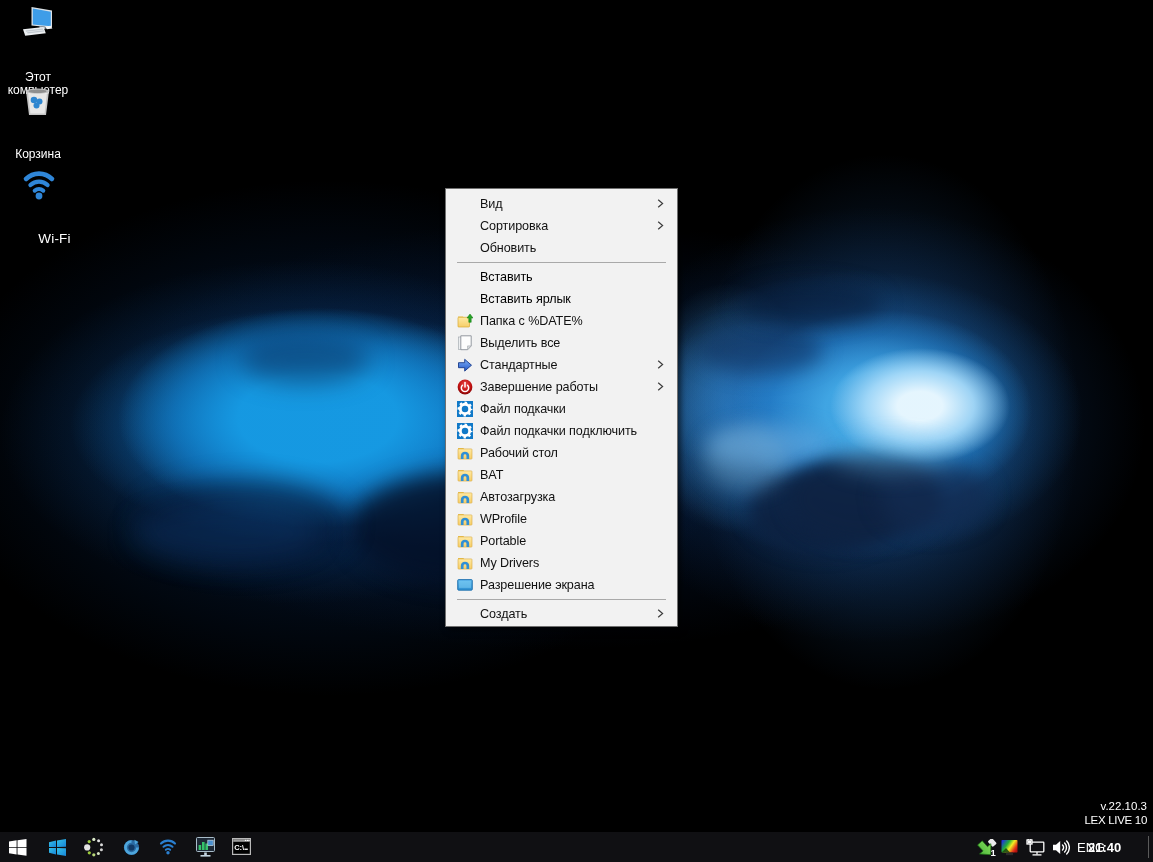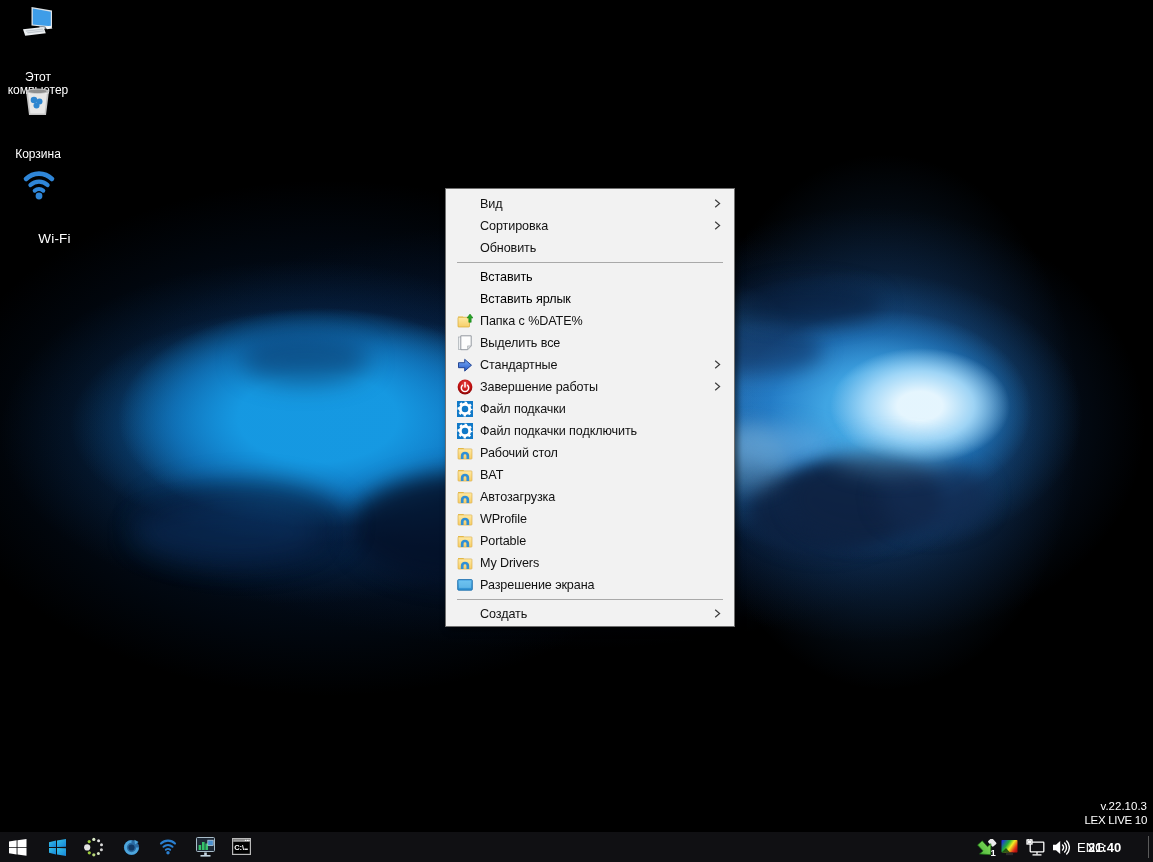--- a/index.html
+++ b/index.html
@@ -26,21 +26,21 @@
       #000;
   }
   .blob { position:absolute; border-radius:50%; filter:blur(12px); }
 
   
   .dico { position:absolute; width:76px; text-align:center; color:#fff; font-size:12px; line-height:13px;
           text-shadow:1px 1px 2px #000, 0 0 3px #000;margin-top:29px; }
 
   
   .menu {
-    position:absolute; left:445px; top:188px; width:290px;
+    position:absolute; left:445px; top:188px; width:233px;
     background:#f2f2f2; border:1px solid #707070;
     padding:4px 0 1px 0;
     box-shadow:3px 3px 6px rgba(0,0,0,0.55);
   }
   .mi { height:22px; display:flex; align-items:center; position:relative; color:#111; font-size:12.6px; letter-spacing:-0.1px; }
   .mi .ic { position:absolute; left:11px; top:3px; width:16px; height:16px; }
   .mi .tx { margin-left:34px; }
   .mi.dis { color:#000000; }
   .mi .arrow { position:absolute; right:12px; top:6px; width:9px; height:9px; }
   .sep { height:1px; background:#a9a9a9; margin:3px 11px 3px 11px; }

